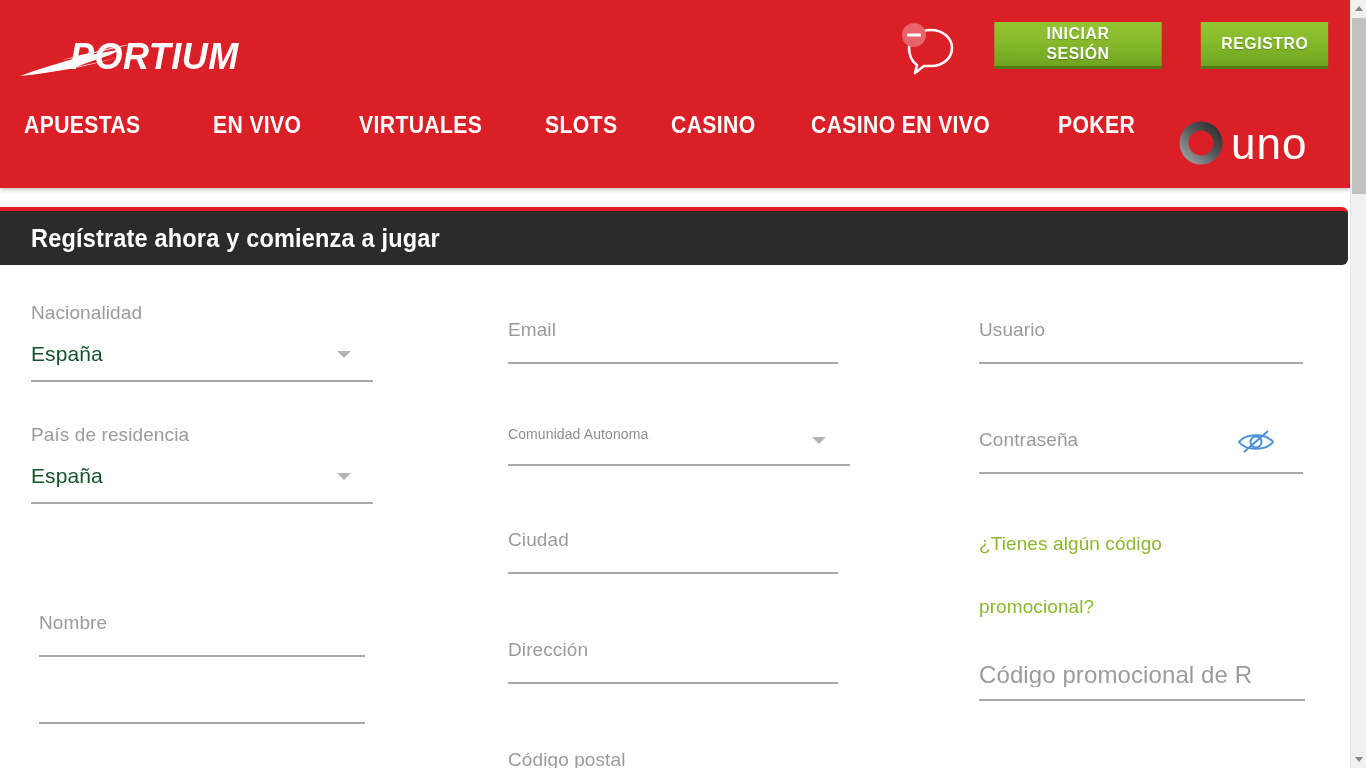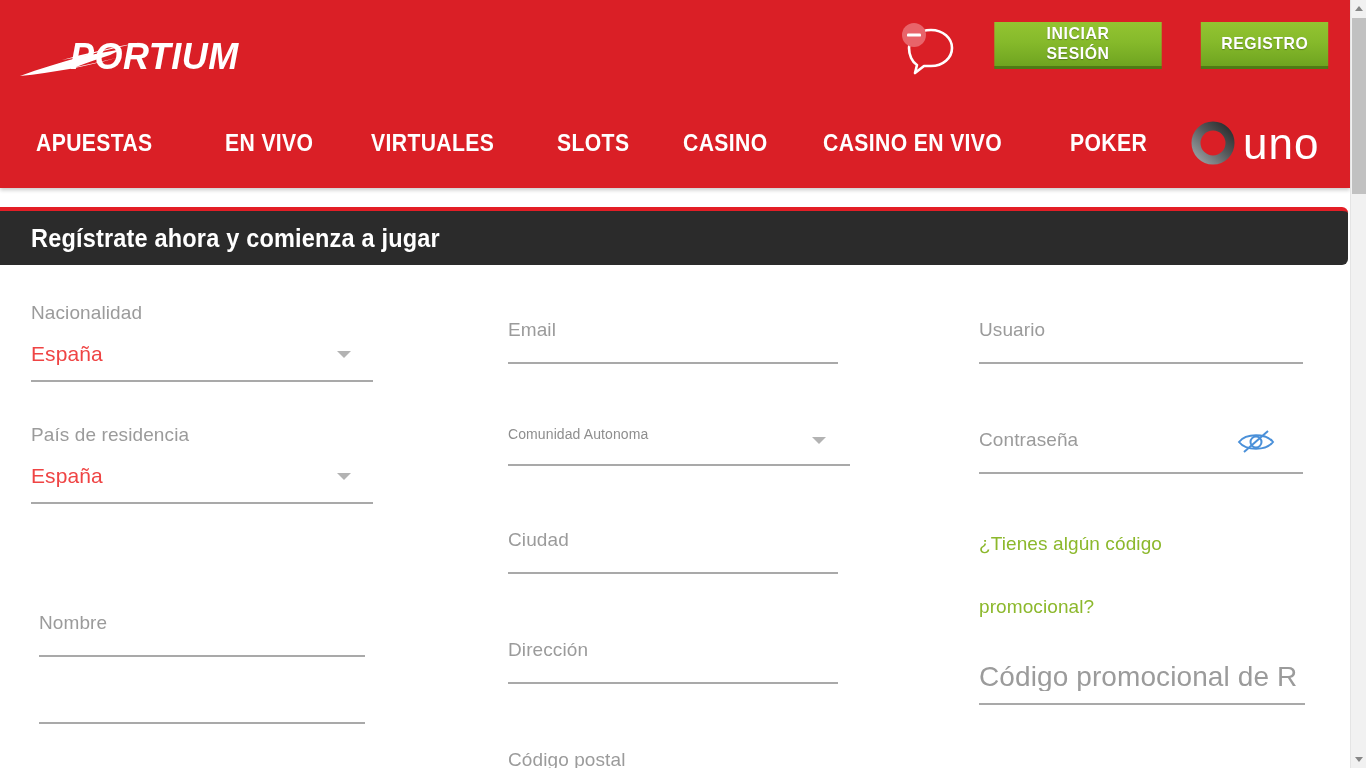--- a/index.html
+++ b/index.html
@@ -74,25 +74,24 @@
     padding: 0 22px;
     transform: scaleX(0.93);
     transform-origin: center;
   }
   .btn-login  { left: 988px; width: 180px; }
   .btn-signup { left: 1196px; width: 137px; }
 
   
   .nav {
     position: absolute;
-    left: 12px; top: 112px;
+    left: 0; top: 112px;
     width: 1350px;
     height: 62px;
     display: flex;
-    align-items: center;
   }
   .nav-item {
     color: #ffffff;
     font-family: "Liberation Sans Narrow", "Liberation Sans", sans-serif;
     font-size: 23px;
     font-weight: bold;
     letter-spacing: 0.4px;
     text-decoration: none;
     white-space: nowrap;
     cursor: pointer;
@@ -158,21 +157,21 @@
     color: #9b9b9b;
     font-size: 19px;
     font-weight: 400;
     line-height: 1;
     letter-spacing: 0.1px;
     white-space: nowrap;
     overflow: hidden;
   }
   .field-value {
     display: block;
-    color: #ef4444;
+    color: #14532d;
     font-size: 21px;
     line-height: 1;
     letter-spacing: 0.1px;
   }
   .field-line {
     height: 2px;
     background: #a9a9a9;
     width: 100%;
   }
   .caret {
@@ -374,21 +373,21 @@
           </span>
           <div class="field-line"></div>
         </div>
 
         <a class="promo-link" style="margin-top:38px">
           <span>¿Tienes algún código</span><br>
           <span>promocional?</span>
         </a>
 
         <div class="field" style="margin-top:25px; width:326px">
-          <span class="field-label" style="font-size:28px; margin-bottom:12px">Código promocional de R</span>
+          <span class="field-label" style="font-size:24px; margin-bottom:12px">Código promocional de R</span>
           <div class="field-line"></div>
         </div>
       </div>
     </div>
   </div>
 
   <div class="scrollbar">
     <div class="sb-arrow up">
         <i></i>
       </div>

